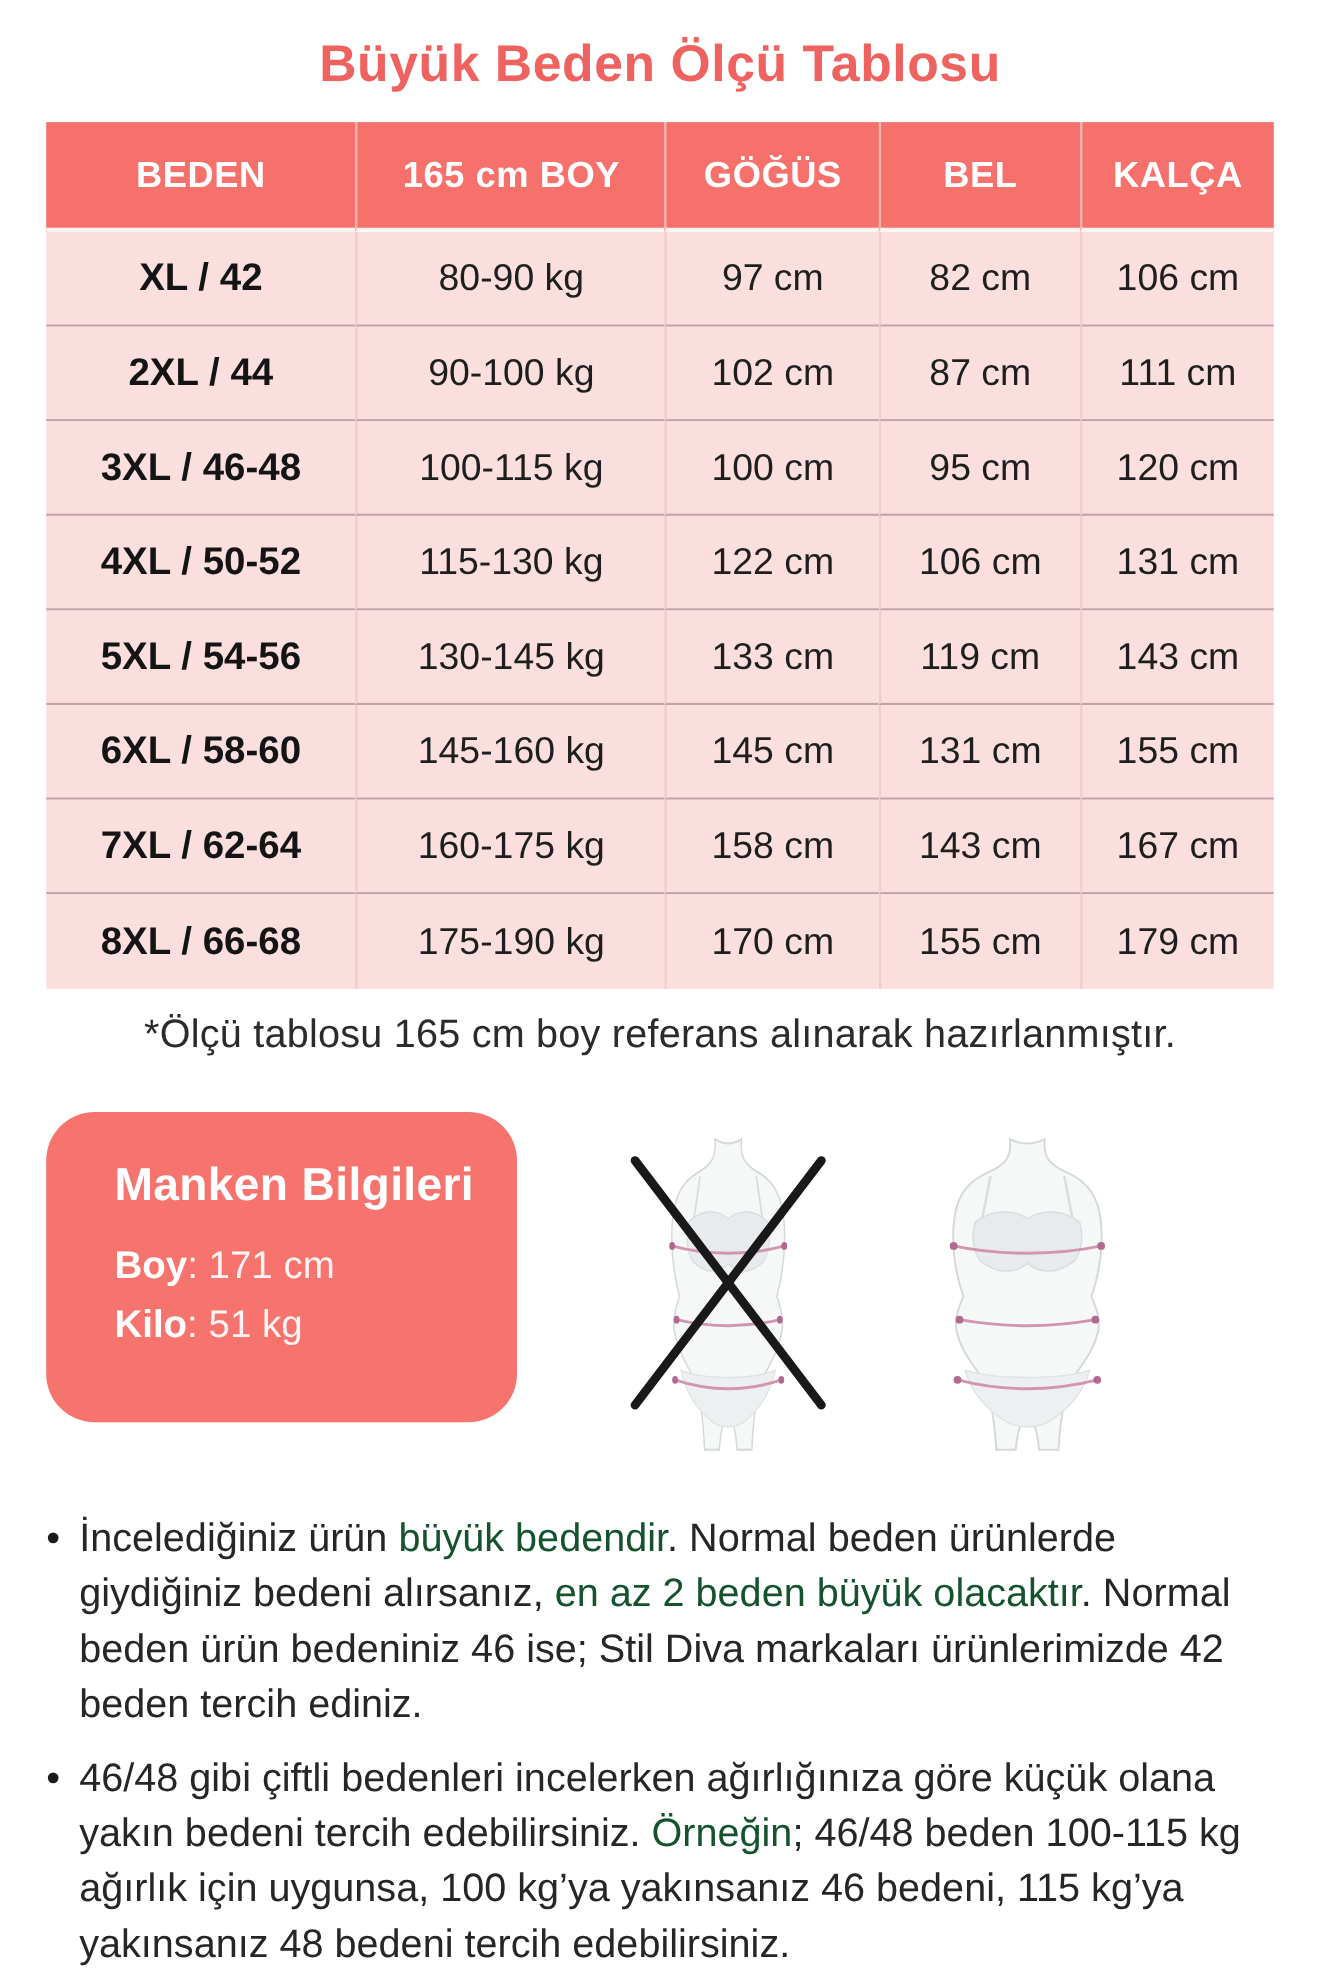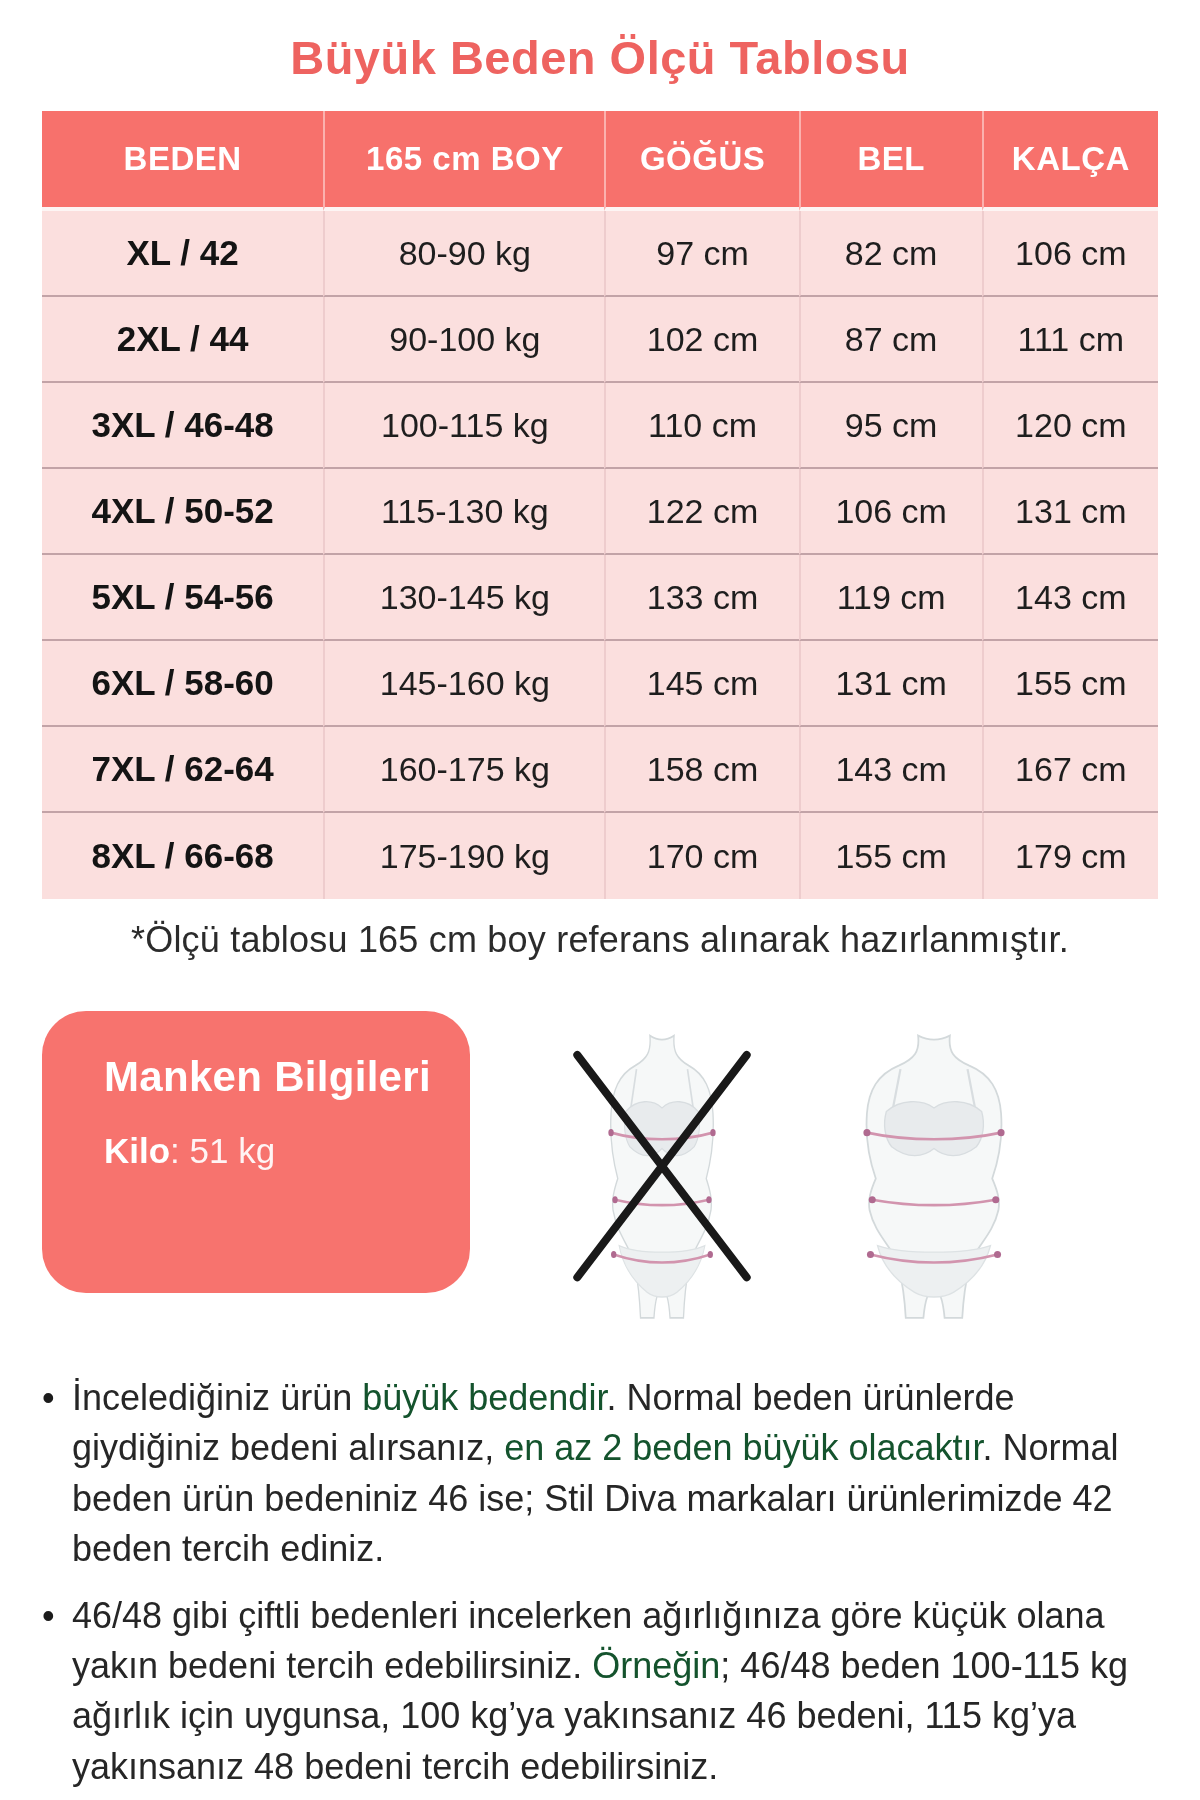--- a/index.html
+++ b/index.html
@@ -170,21 +170,21 @@
       <tr>
         <td>2XL / 44</td>
         <td>90-100 kg</td>
         <td>102 cm</td>
         <td>87 cm</td>
         <td>111 cm</td>
       </tr>
       <tr>
         <td>3XL / 46-48</td>
         <td>100-115 kg</td>
-        <td>110 cm</td>
+        <td>100 cm</td>
         <td>95 cm</td>
         <td>120 cm</td>
       </tr>
       <tr>
         <td>4XL / 50-52</td>
         <td>115-130 kg</td>
         <td>122 cm</td>
         <td>106 cm</td>
         <td>131 cm</td>
       </tr>
@@ -219,20 +219,23 @@
     </tbody>
   </table>
 </div>
 
 <div class="footnote">*Ölçü tablosu 165 cm boy referans alınarak hazırlanmıştır.</div>
 
 <div class="mid-section">
 
   <div class="model-card">
     <div class="card-title">Manken Bilgileri</div>
+    <div class="info-row">
+      <span class="info-label">Boy</span><span class="info-value">: 171 cm</span>
+    </div>
     <div class="info-row">
       <span class="info-label">Kilo</span><span class="info-value">: 51 kg</span>
     </div>
   </div>
 
   <div class="figures">
 
     <div class="figure-box">
       <svg width="200" height="300" viewBox="0 0 220 340">
         <g transform="translate(110 0) scale(0.76 1) translate(-110 0)">

